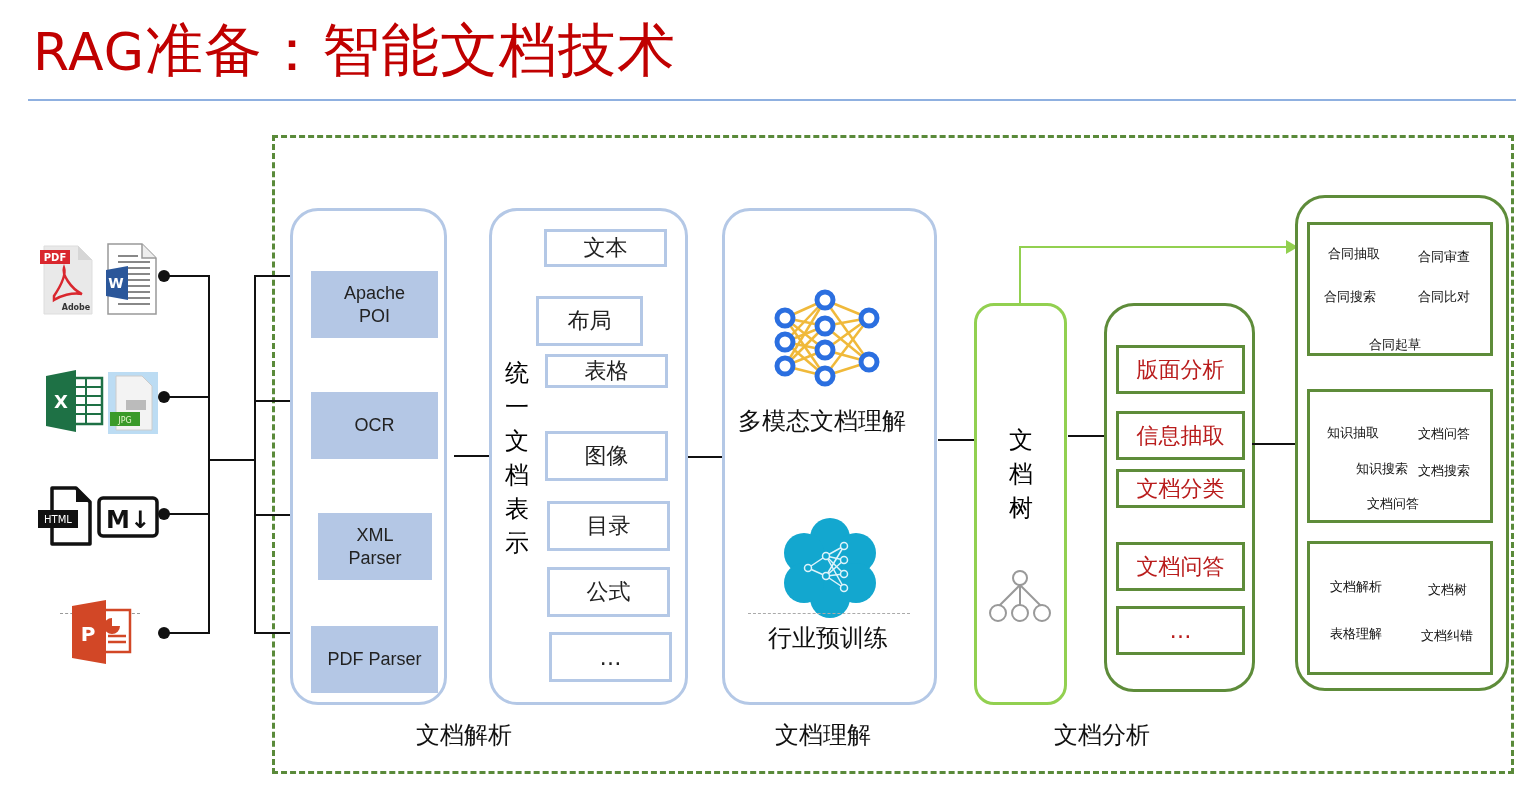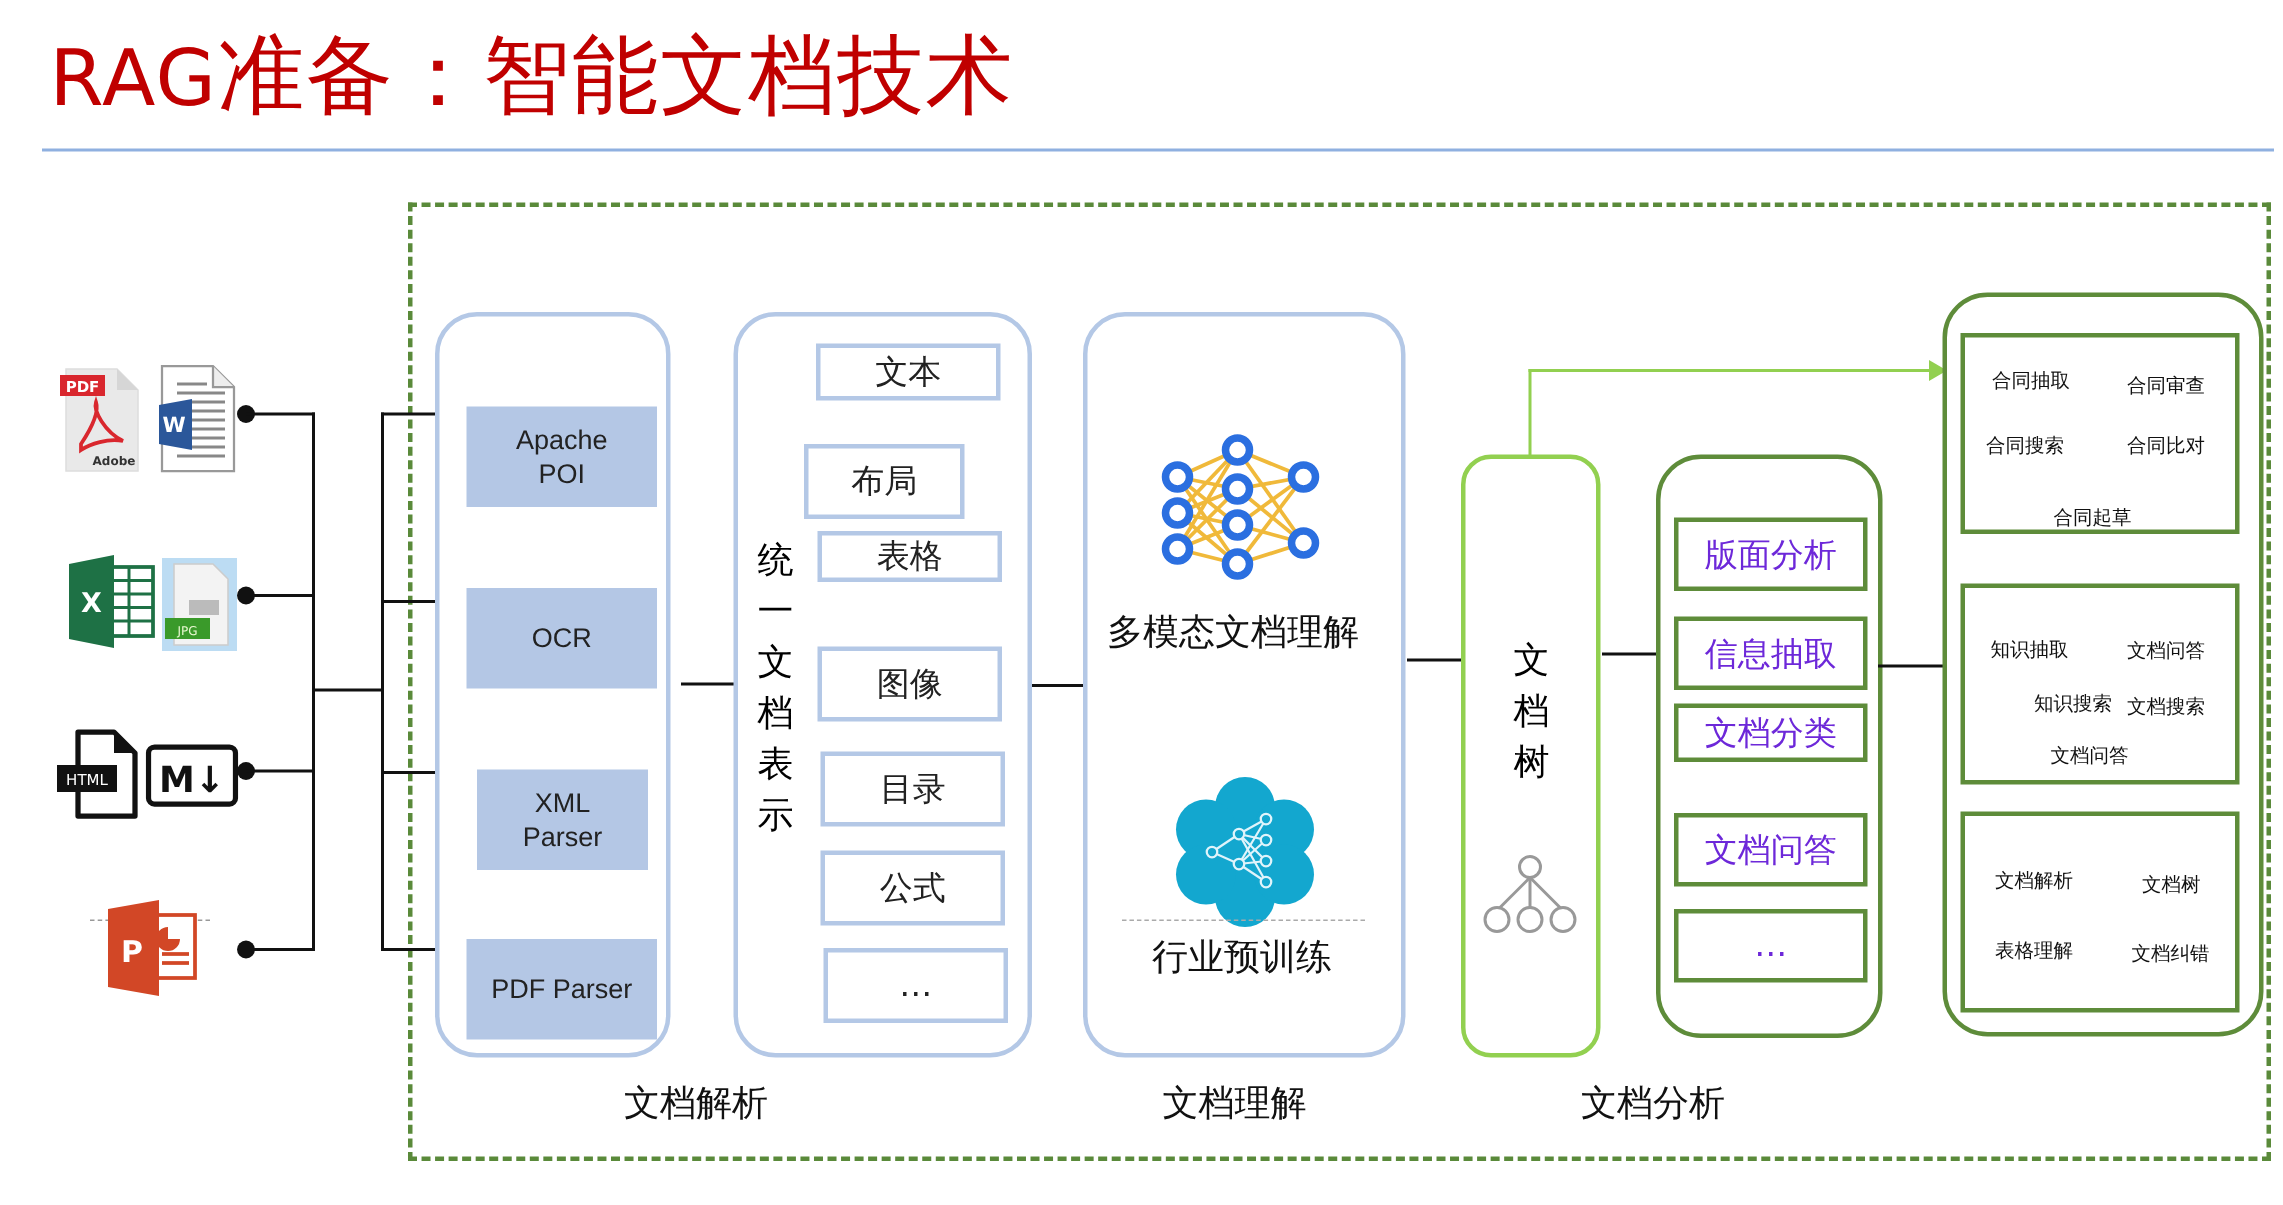--- a/index.html
+++ b/index.html
@@ -16,21 +16,21 @@
   .panel-blue { border: 3px solid #b4c8e6; border-radius: 28px; box-sizing: border-box; background: #fff; }
   .parser { background: #b4c7e5; display: flex; align-items: center; justify-content: center; text-align: center;
             font-size: 18px; color: #222; line-height: 23px; font-family: "Liberation Sans", sans-serif; margin-top: 25px; }
   .rep-box { border: 3px solid #b4c8e6; box-sizing: border-box; background: #fff; display: flex; align-items: center; justify-content: center;
              font-size: 22px; color: #222; }
   .vert-text { font-size: 24px; line-height: 34px; width: 30px; text-align: center; color: #000000; }
   .ml-label { font-size: 24px; color: #111; white-space: nowrap; }
   .panel-lgreen { border: 3px solid #92d050; border-radius: 20px; box-sizing: border-box; background: #fff; }
   .panel-dgreen { border: 3px solid #5e8c3a; border-radius: 30px; box-sizing: border-box; background: #fff; }
   .ana-box { border: 3px solid #5e8c3a; box-sizing: border-box; background: #fff; display: flex; align-items: center; justify-content: center;
-             font-size: 22px; color: #6d28d9; }
+             font-size: 22px; color: #b91c1c; }
   .app-box { border: 3px solid #5e8c3a; box-sizing: border-box; background: #fff; }
   .app-item { font-size: 13px; color: #111; white-space: nowrap; }
   .section-label { font-size: 24px; color: #111; white-space: nowrap; }
   .icon { display: block; }
 </style>
 </head>
 <body>
 
 <div class="abs title">
   <span class="latin">RAG</span><span>准备：智能文档技术</span>

